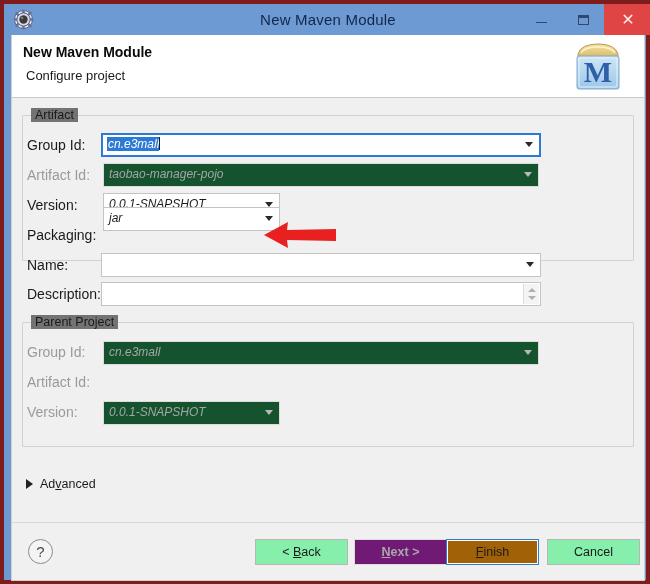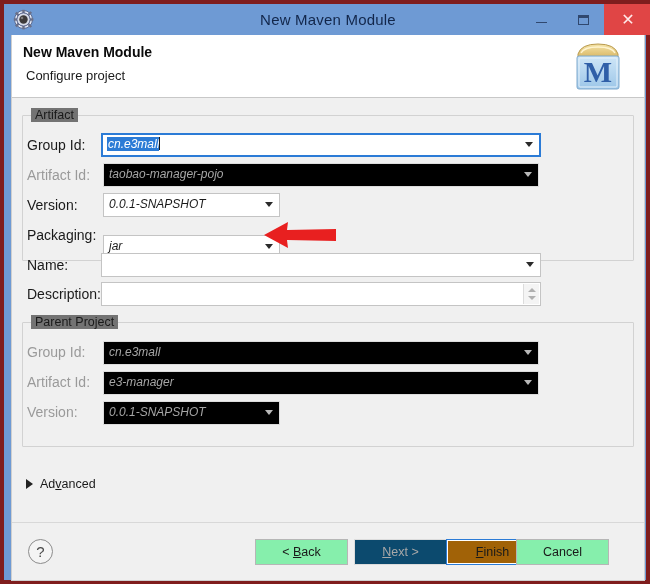--- a/index.html
+++ b/index.html
@@ -156,21 +156,21 @@
     white-space: nowrap;
     overflow: hidden;
     font-style: italic;
   }
   .field.focused {
     border: 2px solid #2b7bd6;
     line-height: 18px;
     padding-left: 4px;
   }
   .field.disabled {
-    background: #000000;
+    background: #14532d;
     border: 1px solid #dcdcdc;
     color: #a6a6a6;
   }
   .sel {
     background: #2b7bd6;
     color: #ffffff;
     padding: 0 0 0 1px;
   }
   .caret {
     display: inline-block;
@@ -249,21 +249,21 @@
     position: absolute;
     top: 16px;
     width: 93px; height: 26px;
     background: #86efac;
     border: 1px solid #b6b6b6;
     font-size: 12.5px;
     color: #1a1a1a;
     line-height: 24px;
     text-align: center;
   }
-  .btn.disabled { color: #a8a8a8; border-color: #dcdcdc; background: #0c4a6e; }
+  .btn.disabled { color: #a8a8a8; border-color: #dcdcdc; background: #701a75; font-weight: bold; }
   .btn.default {
     border: 1px solid #2b7bd6;
     box-shadow: inset 0 0 0 1px #ffffff;
     background: #a16207;
   }
 
   
   .arrow-annot {
     position: absolute;
     left: 258px; top: 214px;
@@ -354,21 +354,21 @@
       <i class="chev dim"></i>
     </div>
 
     <div class="flabel" style="left:15px; top:160px;">Version:</div>
     <div class="field" style="left:91px; top:158px; width:177px;">
       <span>0.0.1-SNAPSHOT</span>
       <i class="chev"></i>
     </div>
 
     <div class="flabel" style="left:15px; top:190px;">Packaging:</div>
-    <div class="field" style="left:91px; top:200px; width:177px;">
+    <div class="field" style="left:91px; top:172px; width:177px;">
       <span>jar</span>
       <i class="chev"></i>
     </div>
 
     <div class="flabel" style="left:15px; top:220px;">Name:</div>
     <div class="field" style="left:89px; top:218px; width:440px;">
       <span></span>
       <i class="chev"></i>
     </div>
 
@@ -385,24 +385,20 @@
       <span class="gb-label">Parent Project</span>
     </div>
 
     <div class="flabel dim" style="left:15px; top:307px;">Group Id:</div>
     <div class="field disabled" style="left:91px; top:306px; width:436px;">
       <span>cn.e3mall</span>
       <i class="chev dim"></i>
     </div>
 
     <div class="flabel dim" style="left:15px; top:337px;">Artifact Id:</div>
-    <div class="field disabled" style="left:91px; top:336px; width:436px;">
-      <span>e3-manager</span>
-      <i class="chev dim"></i>
-    </div>
 
     <div class="flabel dim" style="left:15px; top:367px;">Version:</div>
     <div class="field disabled" style="left:91px; top:366px; width:177px;">
       <span>0.0.1-SNAPSHOT</span>
       <i class="chev dim"></i>
     </div>
 
     <div class="advanced">
       <i class="twisty"></i>
       <span><span>Ad</span><span class="u">v</span><span>anced</span></span>
@@ -416,21 +412,21 @@
       </div>
 
       <div class="btn disabled" style="left:342px;">
         <span></span><span class="u">N</span><span>ext &gt;</span>
       </div>
 
       <div class="btn default" style="left:434px;">
         <span></span><span class="u">F</span><span>inish</span>
       </div>
 
-      <div class="btn" style="left:504px;">Cancel</div>
+      <div class="btn" style="left:535px;">Cancel</div>
     </div>
 
   </div>
 
   <div class="arrow-annot">
     <svg width="76" height="34" viewBox="0 0 76 34">
       <path d="M2 17 L26 4 L25 12 L74 11 L74 23 L25 22 L26 30 Z" fill="#e82020"></path>
     </svg>
   </div>
 

